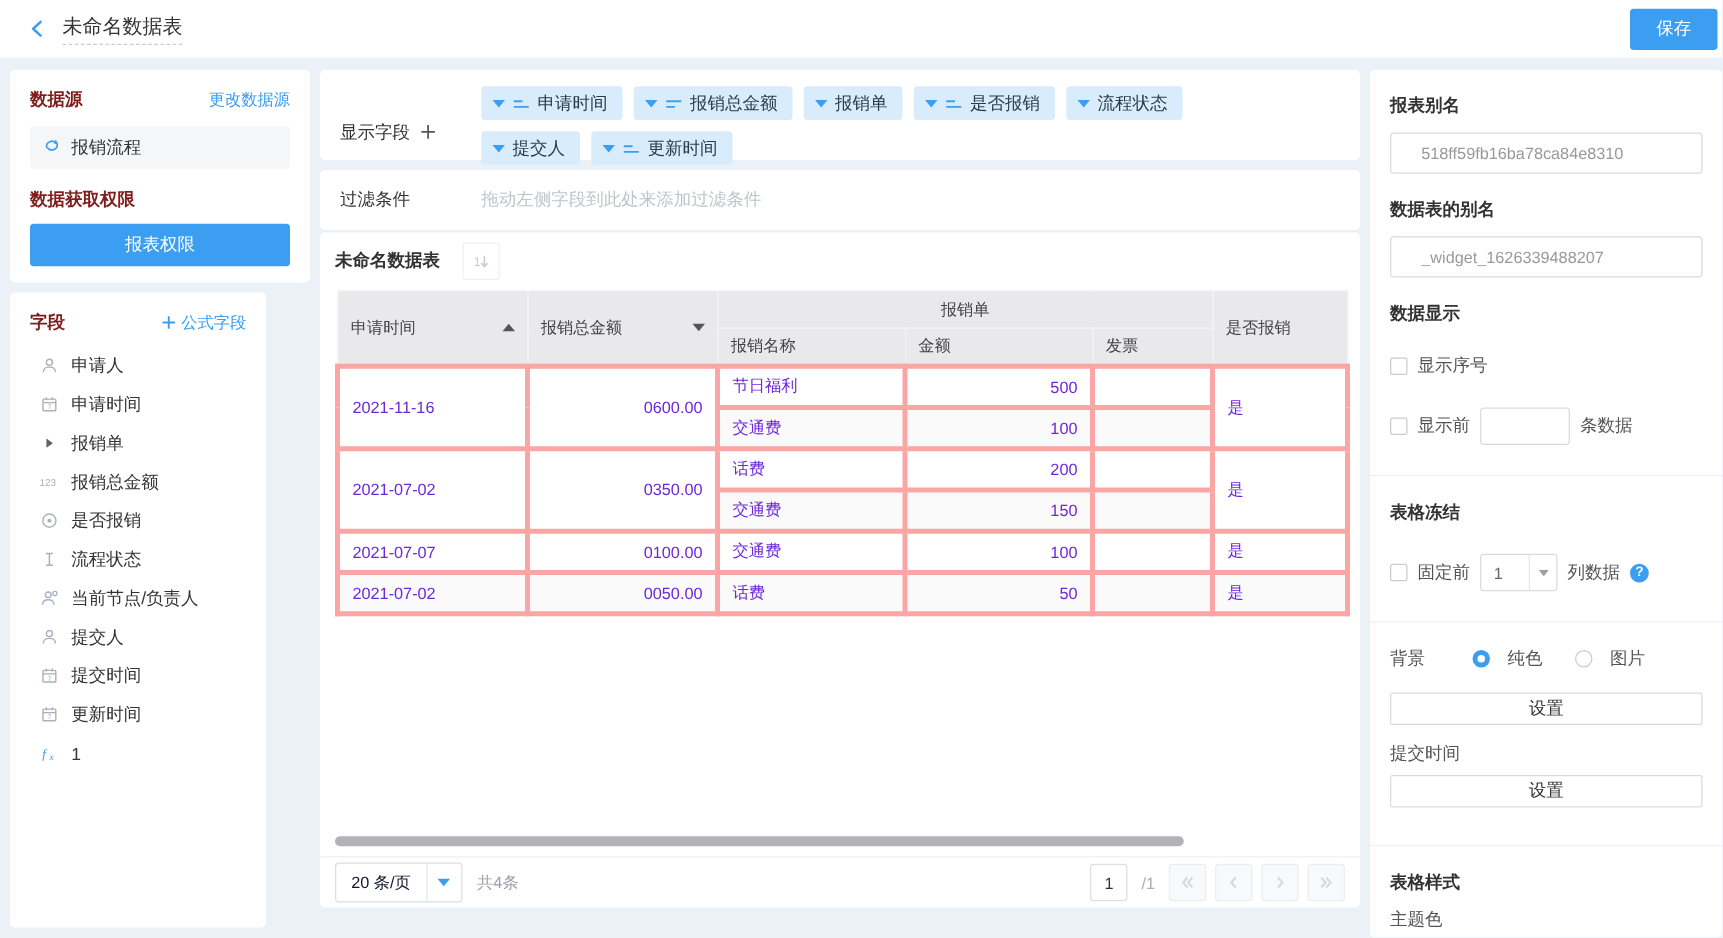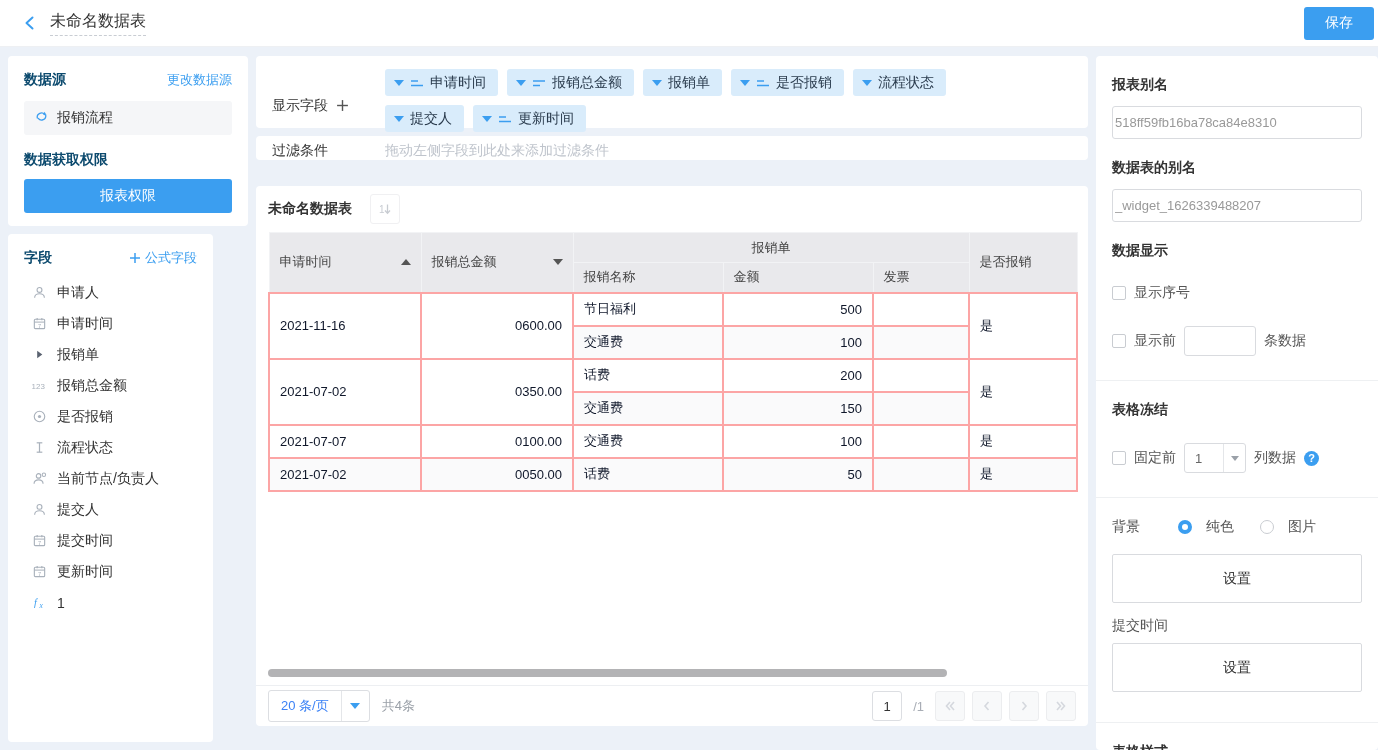--- a/index.html
+++ b/index.html
@@ -15,91 +15,91 @@
 
   
   .topbar{position:absolute;top:0;left:0;right:0;height:47px;background:#fff;border-bottom:1px solid #EEF0F3;display:flex;align-items:center;padding:0 4px 0 16px;z-index:5;}
   .back{width:28px;height:28px;display:flex;align-items:center;justify-content:center;cursor:pointer;}
   .page-title{font-size:16px;color:#333;margin-left:6px;padding-bottom:3px;border-bottom:1px dashed #C9CDD3;}
   .save-btn{margin-left:auto;width:70px;height:33px;background:var(--blue);color:#fff;border:none;border-radius:3px;font-size:14px;font-family:inherit;cursor:pointer;}
 
   
   .ds-panel{left:8px;top:56px;width:240px;height:170px;padding:15px 16px;}
   .panel-head{display:flex;align-items:center;justify-content:space-between;}
-  .sec-title{font-weight:bold;font-size:14px;color:#0c4a6e;}
+  .sec-title{font-weight:bold;font-size:14px;color:#7f1d1d;}
   .blue-link{color:var(--blue);font-size:13px;text-decoration:none;cursor:pointer;display:inline-flex;align-items:center;gap:4px;}
   .ds-item{margin:12px 0 16px;height:34px;background:#F5F6F8;border-radius:3px;display:flex;align-items:center;gap:8px;padding:0 10px;font-size:14px;cursor:pointer;}
   .perm-btn{margin-top:10px;width:100%;height:34px;background:var(--blue);color:#fff;border:none;border-radius:3px;font-size:14px;font-family:inherit;cursor:pointer;}
   .fields-panel{left:8px;top:234px;width:205px;height:508px;padding:15px 16px;}
   .field-list{margin-top:10px;}
   .field-item{height:31px;display:flex;align-items:center;gap:9px;padding-left:6px;cursor:pointer;border-radius:3px;}
   .ficon{width:18px;display:flex;align-items:center;justify-content:center;flex:none;}
   .flabel{font-size:14px;color:#333;white-space:nowrap;}
 
   
   .chips-panel{left:256px;top:56px;width:832px;height:72px;padding:13px 16px;display:flex;}
   .row-label{width:113px;flex:none;color:#333;font-size:14px;display:flex;align-items:flex-end;gap:8px;padding-top:4px;}
   .chip-rows{display:flex;flex-direction:column;gap:9px;}
   .chip-row{display:flex;gap:9px;}
   .chip{height:27px;background:var(--chip-bg);border-radius:3px;display:flex;align-items:center;gap:6px;padding:0 12px 0 9px;cursor:pointer;}
   .chip .label{font-size:14px;color:#2A3B4D;}
   .tri-down{width:0;height:0;border-left:5px solid transparent;border-right:5px solid transparent;border-top:6px solid var(--blue);}
-  .filter-panel{left:256px;top:136px;width:832px;height:24px;padding:0 16px;display:flex;align-items:flex-end;}
+  .filter-panel{left:256px;top:136px;width:832px;height:48px;padding:0 16px;display:flex;align-items:center;}
   .filter-panel .row-label{padding-top:0;align-items:center;}
   .placeholder{color:var(--ph);font-size:14px;}
 
   
   .table-panel{left:256px;top:186px;width:832px;height:540px;}
   .table-title-row{height:46px;display:flex;align-items:center;padding:0 12px;}
   .table-title{font-weight:bold;font-size:14px;margin-right:18px;white-space:nowrap;}
   .warning{display:flex;align-items:center;gap:6px;color:var(--orange);font-size:13px;flex:1;min-width:0;}
   .sort-box{width:30px;height:30px;border:1px solid #F0F0F2;border-radius:3px;display:flex;align-items:center;justify-content:center;cursor:pointer;flex:none;}
   .table-wrap{margin:0 12px;}
   table{border-collapse:collapse;width:808px;table-layout:fixed;font-size:13px;}
   th{background:var(--th-bg);color:#444;font-weight:normal;height:30px;padding:0 10px;border:1px solid #F2F3F5;text-align:left;}
   th.center{text-align:center;}
-  td{height:33px;padding:0 10px;border:2px solid #fca5a5;color:#0f172a;background:#fff;}
+  td{height:33px;padding:0 10px;border:4px solid #fca5a5;color:#6d28d9;background:#fff;}
   td.num{text-align:right;}
   tr.stripe td{background:var(--stripe);}
   td.span-cell{background:#fff;}
   td.span-stripe{background:var(--stripe);}
   .th-flex{display:flex;align-items:center;justify-content:space-between;}
   .sort-asc-caret{width:0;height:0;border-left:5px solid transparent;border-right:5px solid transparent;border-bottom:6px solid #555;}
   .sort-desc-caret{width:0;height:0;border-left:5px solid transparent;border-right:5px solid transparent;border-top:6px solid #555;}
   .hscroll{position:absolute;left:12px;right:12px;bottom:49px;height:8px;border-radius:4px;background:transparent;}
   .hscroll .thumb{width:84%;height:8px;border-radius:4px;background:#B3B3B5;}
   .pager{position:absolute;left:0;right:0;bottom:0;height:41px;border-top:1px solid #EDEFF2;display:flex;align-items:center;padding:0 12px;}
   .page-size{height:32px;border:1px solid #DCDEE2;border-radius:3px;display:flex;align-items:center;cursor:pointer;background:#fff;}
-  .page-size .val{padding:0 12px;font-size:13px;color:#3b82f6;}
+  .page-size .val{padding:0 12px;font-size:13px;color:#0f172a;}
   .page-size .caret-cell{width:28px;align-self:stretch;border-left:1px solid #E4E6E9;display:flex;align-items:center;justify-content:center;}
   .total{color:#9AA0A8;font-size:13px;margin-left:12px;}
   .pager-right{margin-left:auto;display:flex;align-items:center;gap:7px;}
   .page-box{width:30px;height:30px;border:1px solid #DCDEE2;border-radius:3px;display:flex;align-items:center;justify-content:center;font-size:13px;color:#333;background:#fff;}
   .of{color:#A8ADB5;font-size:13px;margin:0 4px;}
   .nav-btn{width:30px;height:30px;border:1px solid #ECEDEF;border-radius:3px;background:#F8F9FA;display:flex;align-items:center;justify-content:center;cursor:default;padding:0;}
 
   
   .right-col{left:1096px;top:56px;width:282px;height:694px;padding:20px 16px;overflow:hidden;}
   .r-title{font-weight:bold;font-size:14px;color:#333;margin-bottom:12px;}
-  .r-input{width:100%;height:33px;border:1px solid #D9DBDF;border-radius:3px;padding:0 2px;font-size:13px;color:#999;font-family:inherit;background:#fff;}
+  .r-input{width:100%;height:33px;border:1px solid #D9DBDF;border-radius:3px;padding:0 24px;font-size:13px;color:#999;font-family:inherit;background:#fff;}
   .r-section{margin-bottom:20px;}
   .r-divider{border-top:1px solid #EEF0F2;margin:20px -16px 20px -16px;}
   .r-row{display:flex;align-items:center;gap:8px;margin:24px 0;color:#555;font-size:14px;}
   .cb{width:14px;height:14px;border:1px solid #C9CCD1;border-radius:2px;background:#fff;flex:none;cursor:pointer;}
   .mini-input{width:72px;height:30px;border:1px solid #D9DBDF;border-radius:3px;background:#fff;}
   .mini-select{width:62px;height:30px;border:1px solid #D9DBDF;border-radius:3px;background:#fff;display:flex;align-items:center;cursor:pointer;}
   .mini-select .val{flex:1;padding-left:10px;font-size:13px;color:#666;}
   .mini-select .caret-cell{width:22px;align-self:stretch;border-left:1px solid #E4E6E9;display:flex;align-items:center;justify-content:center;}
   .gray-caret{width:0;height:0;border-left:4px solid transparent;border-right:4px solid transparent;border-top:5px solid #9AA0A8;}
   .q-icon{width:15px;height:15px;border-radius:50%;background:var(--blue);color:#fff;font-size:11px;display:inline-flex;align-items:center;justify-content:center;font-weight:bold;cursor:pointer;}
   .radio{width:14px;height:14px;border-radius:50%;border:1px solid #C9CCD1;background:#fff;flex:none;cursor:pointer;}
   .radio.sel{border:4px solid var(--blue);}
   .radio-label{color:#555;margin-right:18px;margin-left:6px;}
   .bg-label{width:58px;color:#555;}
-  .set-btn{width:100%;height:49px;border:1px solid #D9DBDF;border-radius:2px;background:#fff;color:#333;font-size:14px;font-family:inherit;cursor:pointer;margin:6px 0 10px;}
+  .set-btn{width:100%;height:26px;border:1px solid #D9DBDF;border-radius:2px;background:#fff;color:#333;font-size:14px;font-family:inherit;cursor:pointer;margin:6px 0 10px;}
   .sub-label{color:#555;font-size:14px;margin:4px 0 2px;}
 </style>
 </head>
 <body>
 
 <div class="topbar">
   <span class="back">
     <svg width="16" height="16" viewBox="0 0 16 16">
         <polyline points="10.5,2.5 4.5,8 10.5,13.5" fill="none" stroke="#3B9EF0" stroke-width="2" stroke-linecap="round" stroke-linejoin="round"></polyline>
       </svg>

